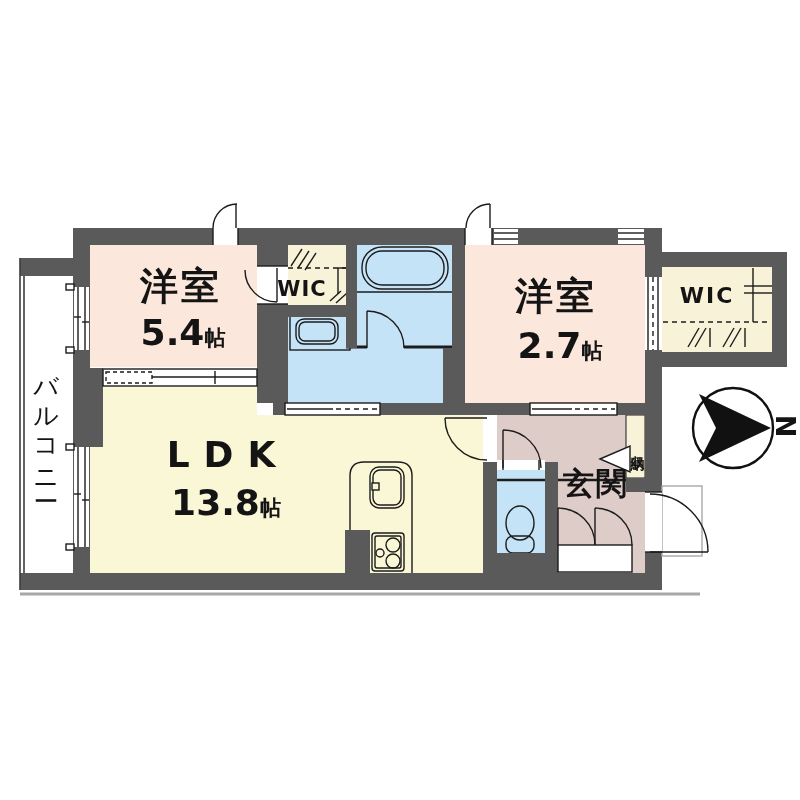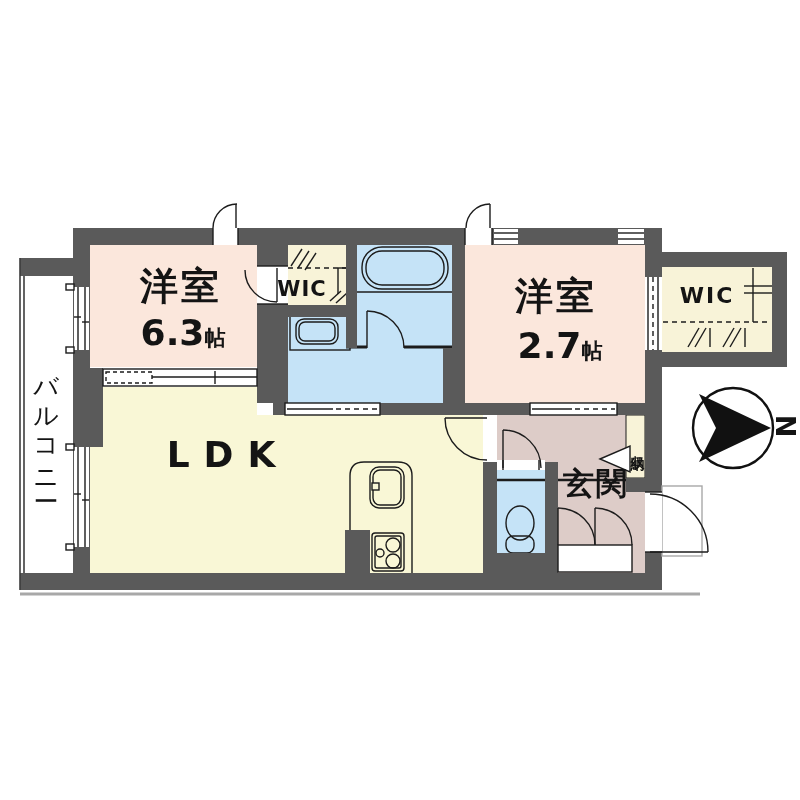--- a/index.html
+++ b/index.html
@@ -258,26 +258,27 @@
   </g>
   <line x1="20" y1="594" x2="700" y2="594" stroke="#a8a8a8" stroke-width="3"></line>
 
   <g>
     <circle cx="733" cy="428" r="40" fill="#ffffff" stroke="#111111" stroke-width="2.4"></circle>
     <polygon points="699,394 771,428 699,462 716,428" fill="#111111"></polygon>
   </g>
 </svg>
 
 <div class="lbl room-name" style="left:181px;top:286px;">洋室</div>
-<div class="lbl room-area" style="left:183px;top:333px;"><span>6.3</span><span class="unit">帖</span></div>
+<div class="lbl room-area" style="left:183px;top:333px;"><span>5.4</span><span class="unit">帖</span></div>
 
 <div class="lbl room-name" style="left:556px;top:296px;">洋室</div>
 <div class="lbl room-area" style="left:560px;top:346px;"><span>2.7</span><span class="unit">帖</span></div>
 
 <div class="lbl ldk-name" style="left:228px;top:455px;">LDK</div>
+<div class="lbl room-area" style="left:226px;top:503px;"><span>13.8</span><span class="unit">帖</span></div>
 
 <div class="lbl wic" style="left:302px;top:289px;">WIC</div>
 <div class="lbl wic-r" style="left:707px;top:296px;">WIC</div>
 
 <div class="lbl vert balcony-lbl" style="left:46px;top:425px;">バルコニー</div>
 <div class="lbl genkan" style="left:596px;top:483px;">玄関</div>
 <div class="lbl vert storage-lbl" style="left:638px;top:446px;">収納</div>
 
 <div class="lbl north" style="left:785px;top:426px;">N</div>
 </div>

